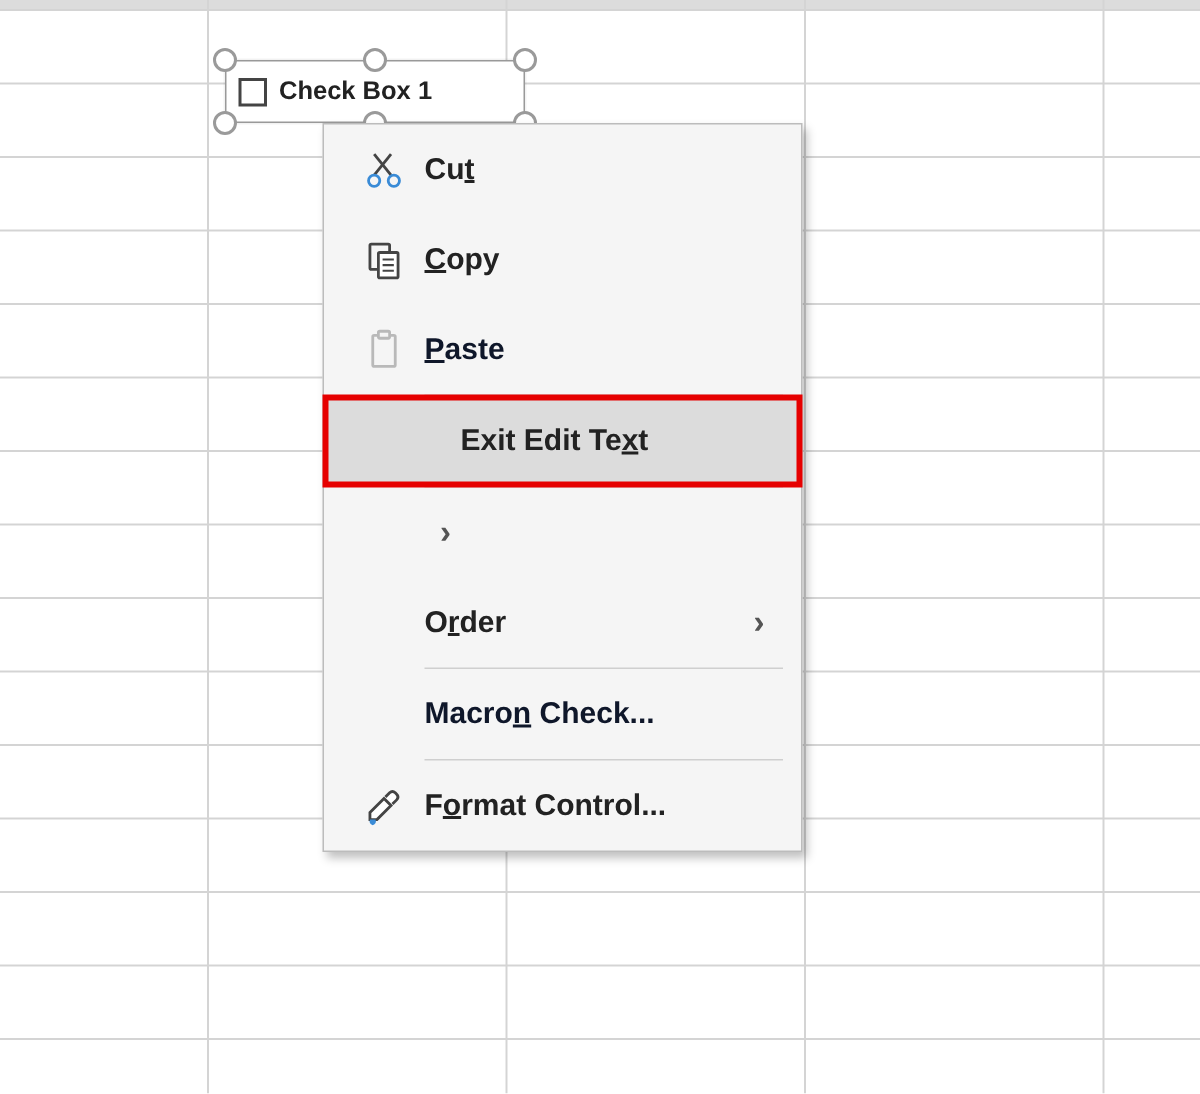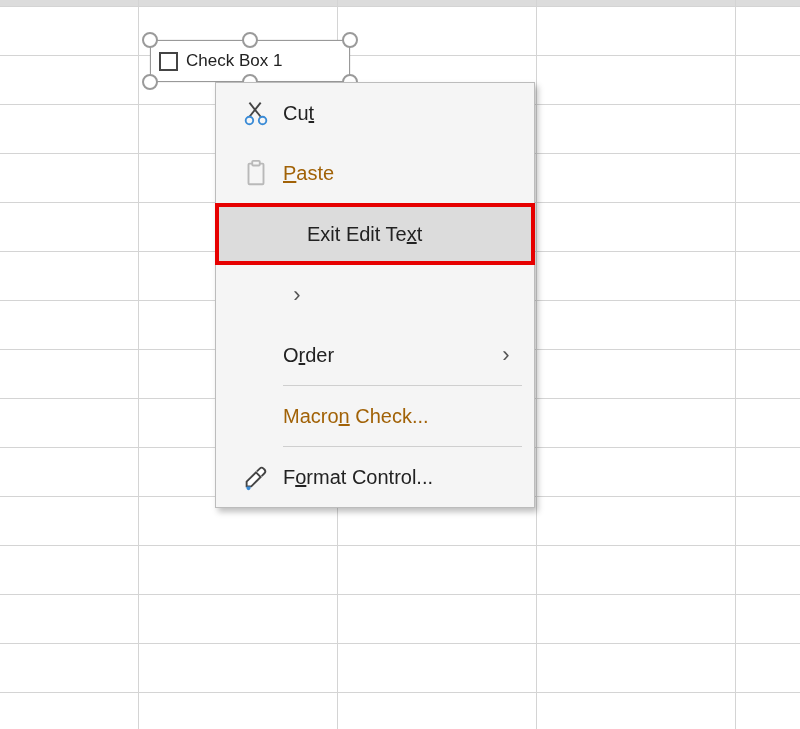--- a/index.html
+++ b/index.html
@@ -10,20 +10,21 @@
       height: 729px;
       overflow: hidden;
       position: relative;
     }
     
     .grid {
       position: absolute;
       top: 0; left: 0;
       width: 800px; height: 729px;
       background: #fff;
+      font-weight: bold;
     }
     .grid::before {
       content: '';
       position: absolute;
       top: 0; left: 0; right: 0; height: 6px;
       background: #dcdcdc;
     }
     .grid-lines {
       position: absolute; inset: 0;
       background-image:
@@ -86,21 +87,21 @@
     }
     .menu-item .icon-slot {
       width: 55px;
       display: flex;
       justify-content: center;
       align-items: center;
     }
     .menu-item .label {
       flex: 1;
     }
-    .menu-item.disabled { color: #a16207; }
+    .menu-item.disabled { color: #0f172a; }
     .menu-item.highlighted {
       background: #dcdcdc;
       outline: 4px solid #e60000;
       outline-offset: -3px;
       z-index: 2;
       padding-left: 36px;
     }
     .menu-sep-inner {
       margin-left: 67px;
       margin-right: 12px;
@@ -138,20 +139,32 @@
         <svg class="icon-svg" viewBox="0 0 32 32" fill="none">
           <line x1="9" y1="5" x2="21" y2="20" stroke="#444" stroke-width="2"></line>
           <line x1="21" y1="5" x2="9" y2="20" stroke="#444" stroke-width="2"></line>
           <circle cx="9" cy="24" r="4" stroke="#3a8bd6" stroke-width="2"></circle>
           <circle cx="23" cy="24" r="4" stroke="#3a8bd6" stroke-width="2"></circle>
         </svg>
       </span>
       <span class="label"><span>Cu</span><span class="under">t</span><span></span></span>
     </div>
 
+    <div class="menu-item">
+      <span class="icon-slot">
+        <svg class="icon-svg" viewBox="0 0 32 32" fill="none">
+          <rect x="6" y="5" width="14" height="18" rx="1" stroke="#444" stroke-width="2"></rect>
+          <rect x="12" y="11" width="14" height="18" rx="1" fill="#fff" stroke="#444" stroke-width="2"></rect>
+          <line x1="15" y1="16" x2="23" y2="16" stroke="#444" stroke-width="1.5"></line>
+          <line x1="15" y1="20" x2="23" y2="20" stroke="#444" stroke-width="1.5"></line>
+          <line x1="15" y1="24" x2="23" y2="24" stroke="#444" stroke-width="1.5"></line>
+        </svg>
+      </span>
+      <span class="label"><span></span><span class="under">C</span><span>opy</span></span>
+    </div>
 
     <div class="menu-item disabled">
       <span class="icon-slot">
         <svg class="icon-svg" viewBox="0 0 32 32" fill="none">
           <rect x="8" y="6" width="16" height="22" rx="1" stroke="#b9b9b9" stroke-width="2"></rect>
           <rect x="12" y="3" width="8" height="5" rx="1" fill="#f5f5f5" stroke="#b9b9b9" stroke-width="2"></rect>
         </svg>
       </span>
       <span class="label"><span></span><span class="under">P</span><span>aste</span></span>
     </div>

